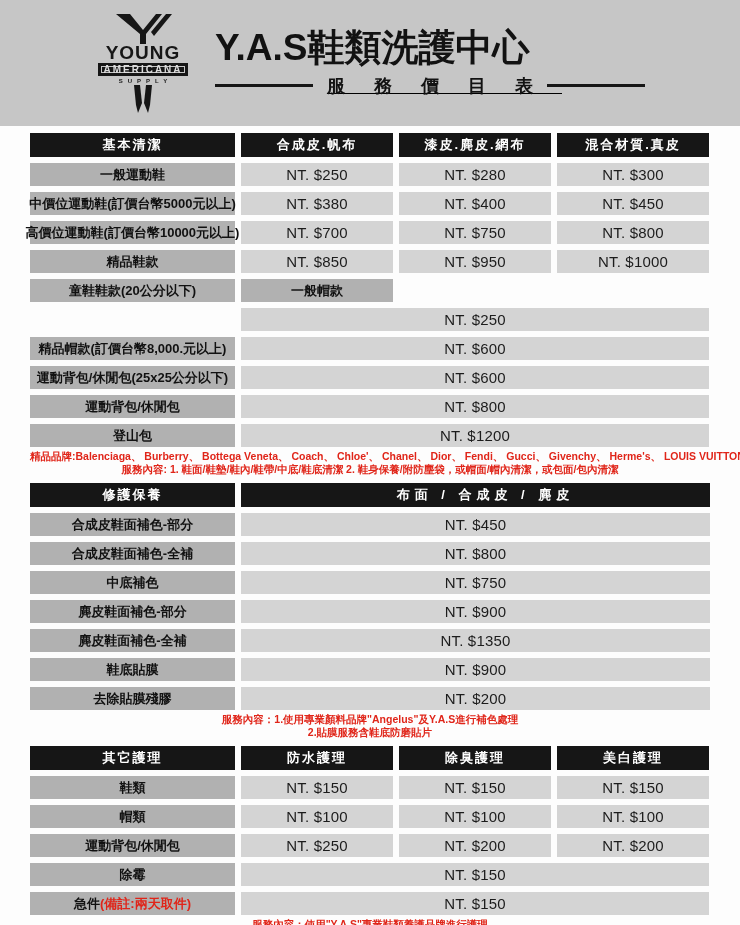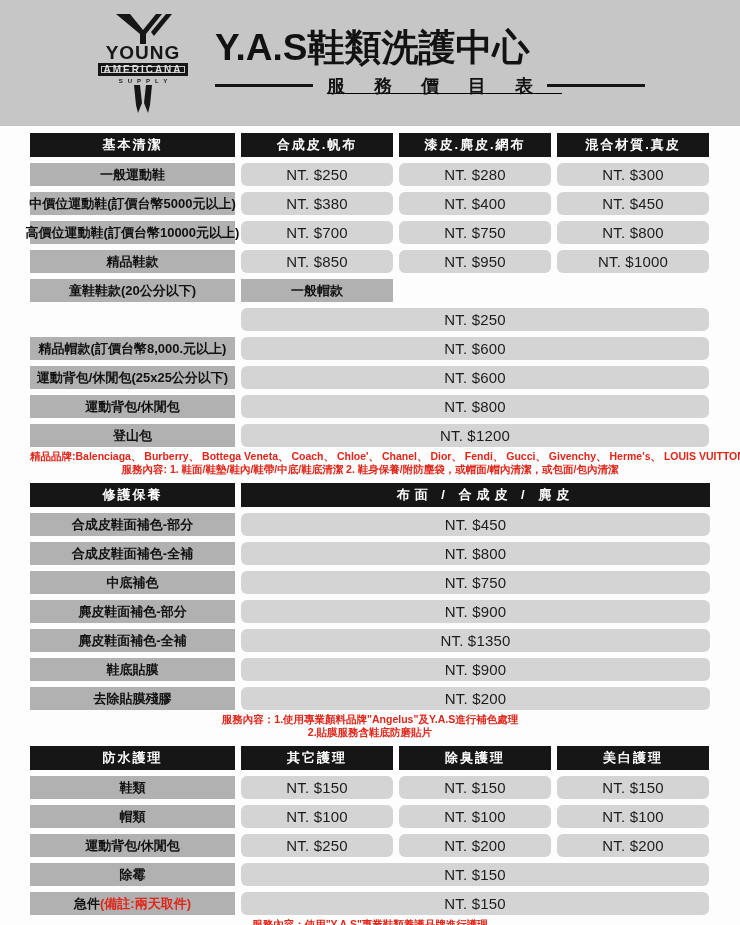--- a/index.html
+++ b/index.html
@@ -21,21 +21,21 @@
 
   
   main { padding:7px 30px 0 30px; }
   .grid { display:grid; gap:6px; }
   .cols4 { grid-template-columns:205px 152px 152px 152px; }
   .cols2 { grid-template-columns:205px 1fr; }
   .cell { height:23px; display:flex; align-items:center; justify-content:center; white-space:nowrap; }
   .th { background:var(--header-cell-bg,#161616); color:#fff; font-size:13px; font-weight:700; letter-spacing:2px; height:24px; }
   .th.wide { letter-spacing:5px;padding-left:20px; }
   .label { background:var(--label-cell-bg,#b1b1b1); font-size:13px; font-weight:700; color:#111; }
-  .value { background:var(--value-cell-bg,#d4d4d4); font-size:15px; color:#1c1c1c; letter-spacing:0.2px;border-radius:6px; }
+  .value { background:var(--value-cell-bg,#d4d4d4); font-size:15px; color:#1c1c1c; letter-spacing:0.2px; }
   .span-all { grid-column:2 / -1; }
   .red { color:var(--note-red,#e02519); }
   .notes { text-align:center; color:var(--note-red,#e02519); font-weight:700; margin:3px 0 7px; }
   .note-line { font-size:10.5px; line-height:13px; white-space:nowrap; }
 </style>
 </head>
 <body>
 
 <div class="page">
 
@@ -122,22 +122,22 @@
           <div class="cell label">去除貼膜殘膠</div>
           <div class="cell value span-all">NT. $200</div>
         </div>
         <div class="notes">
           <div class="note-line">服務內容：1.使用專業顏料品牌"Angelus"及Y.A.S進行補色處理</div>
           <div class="note-line">2.貼膜服務含鞋底防磨貼片</div>
         </div>
       </div>
       <div class="table-section">
         <div class="grid cols4">
+          <div class="cell th">其它護理</div>
           <div class="cell th">防水護理</div>
-          <div class="cell th">其它護理</div>
           <div class="cell th">除臭護理</div>
           <div class="cell th">美白護理</div>
           <div class="cell label">鞋類</div>
           <div class="cell value">NT. $150</div>
           <div class="cell value">NT. $150</div>
           <div class="cell value">NT. $150</div>
           <div class="cell label">帽類</div>
           <div class="cell value">NT. $100</div>
           <div class="cell value">NT. $100</div>
           <div class="cell value">NT. $100</div>

